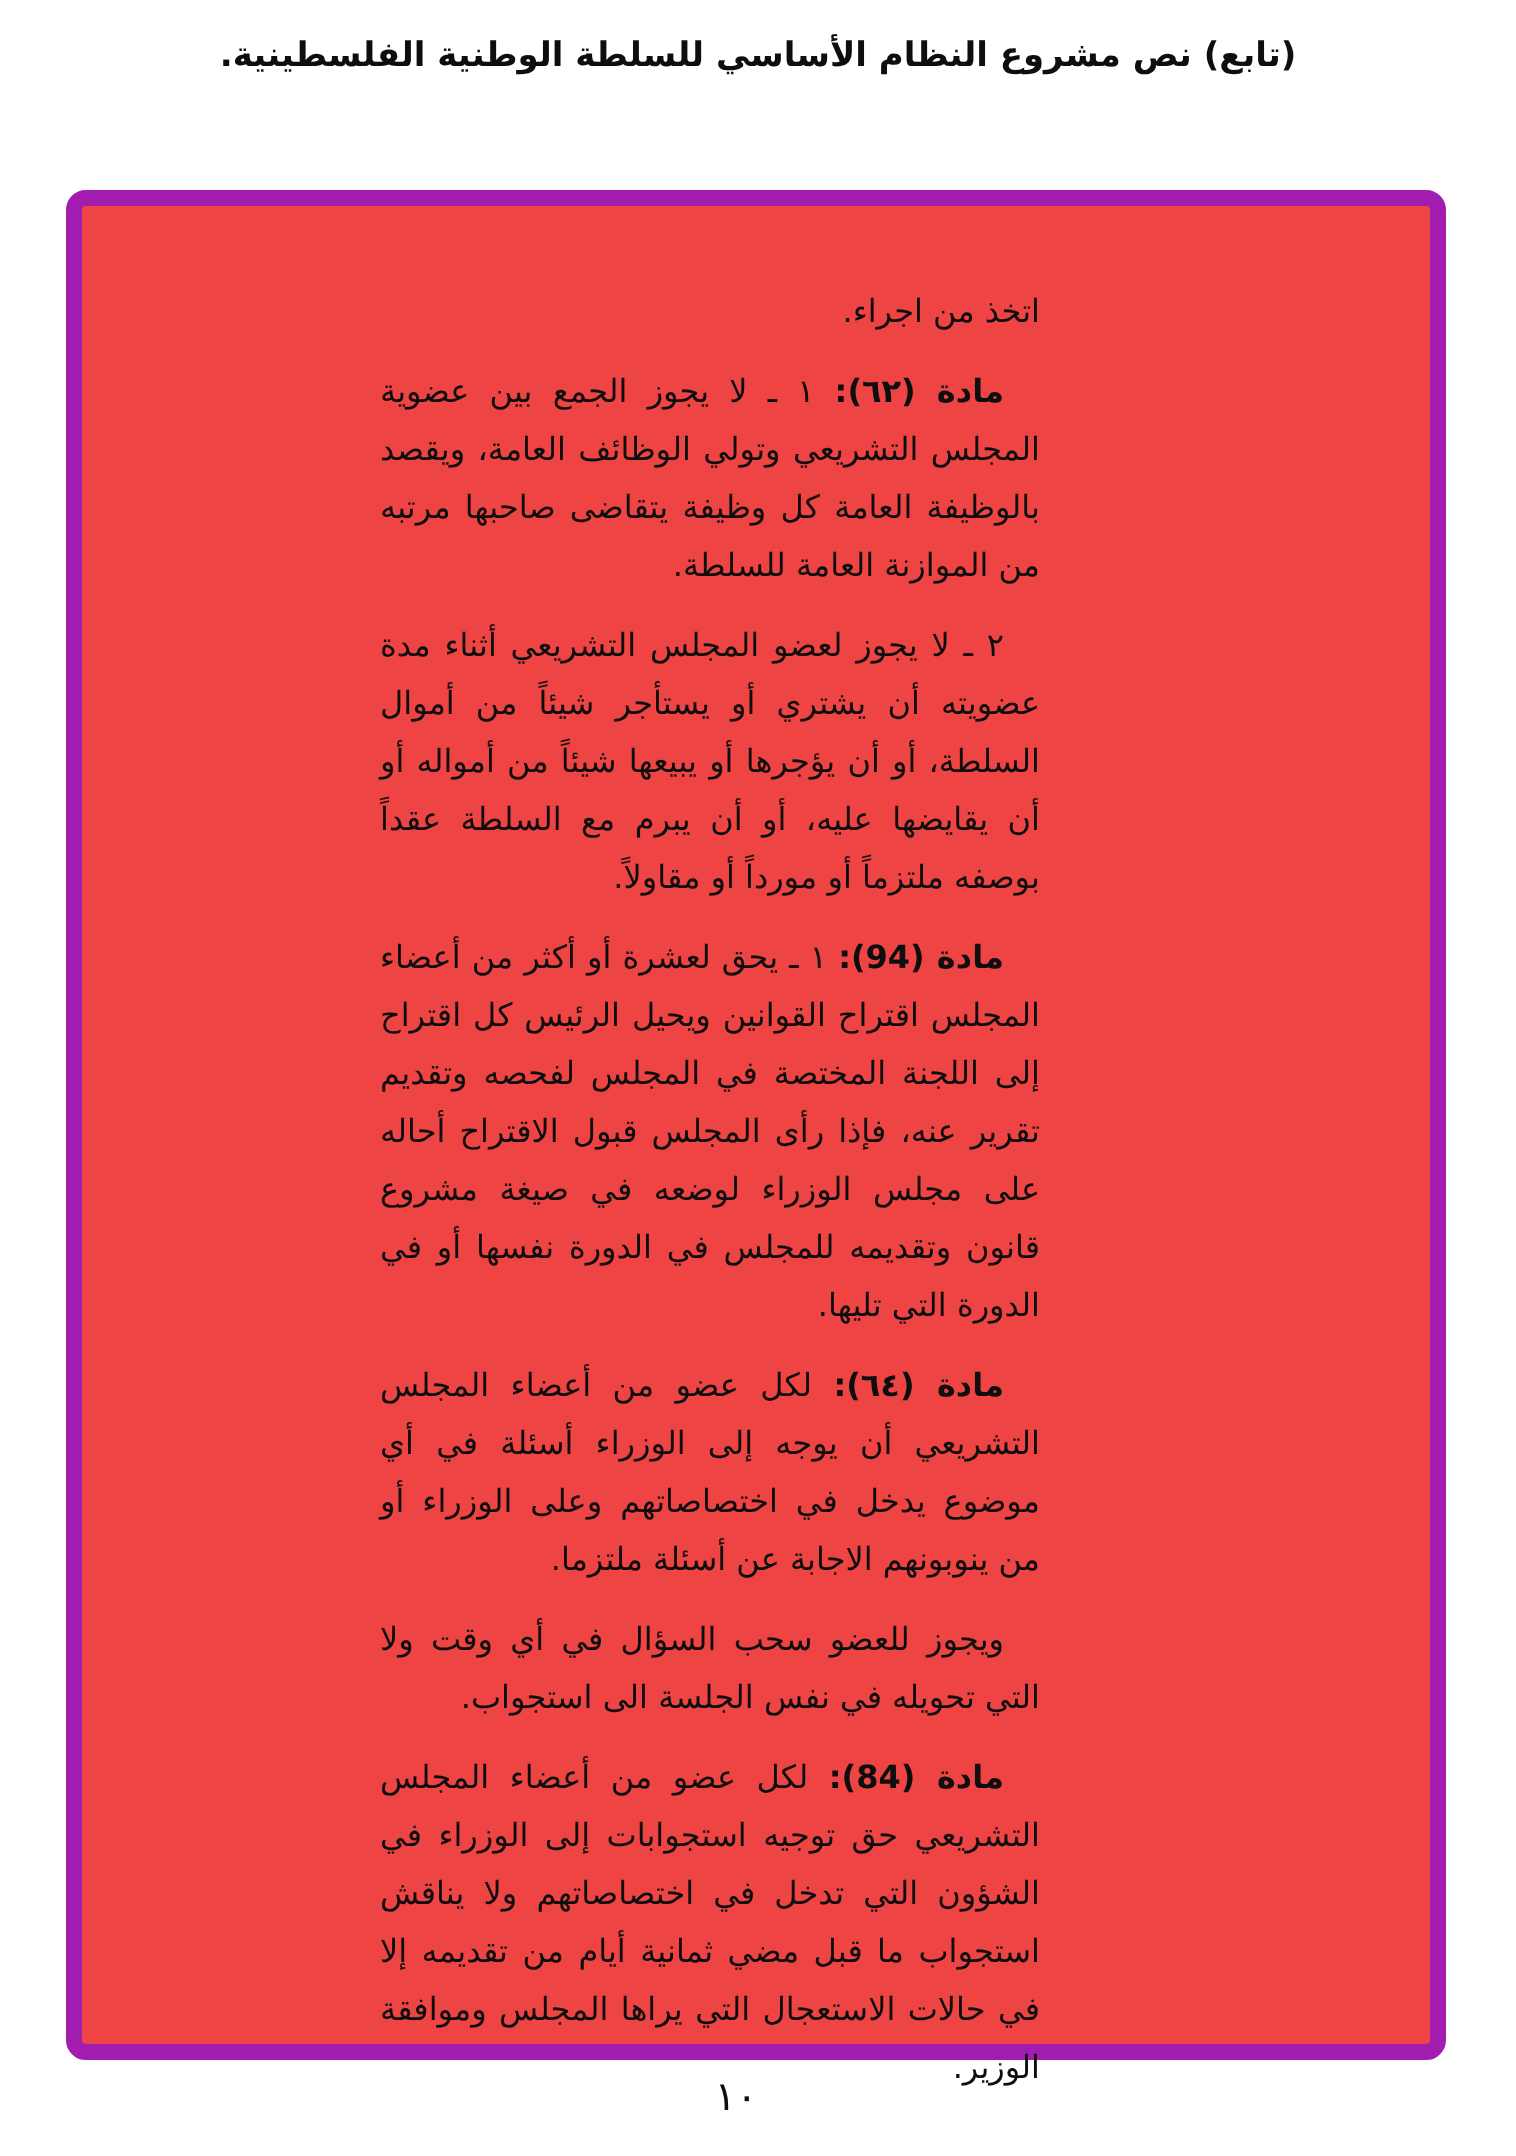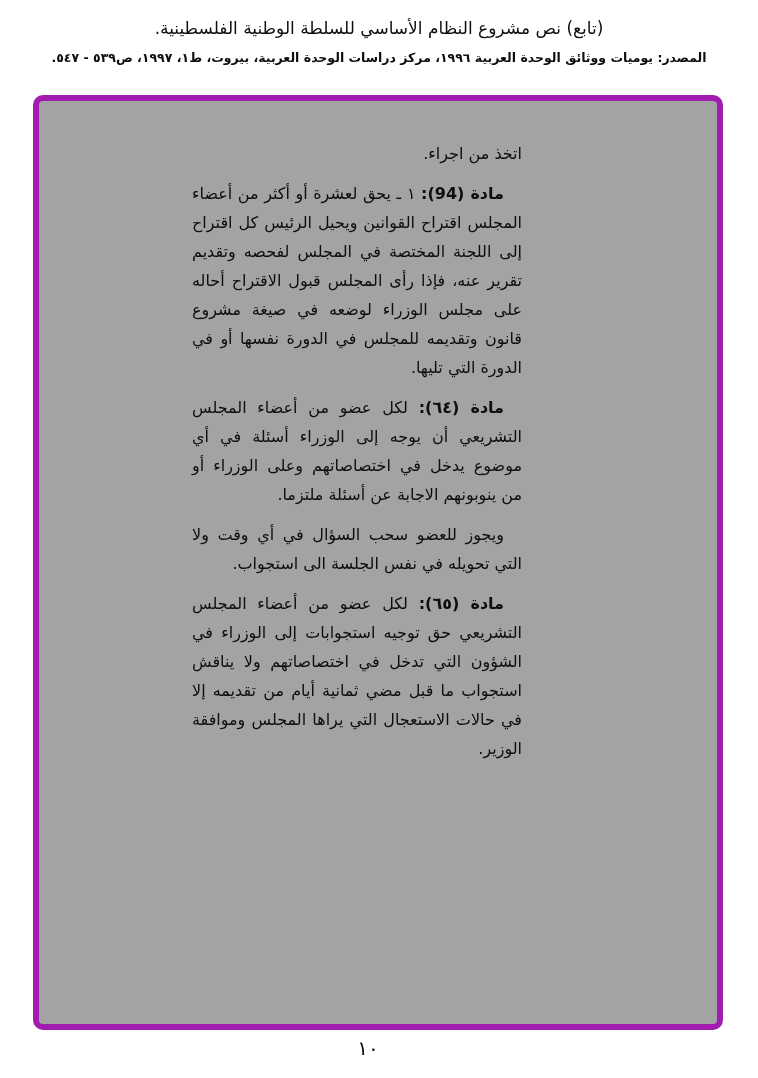--- a/index.html
+++ b/index.html
@@ -19,39 +19,39 @@
   .header {
     position: absolute;
     top: 16px;
     left: 0;
     width: 758px;
     text-align: center;
     direction: rtl;
   }
   .doc-title {
     font-size: 17px;
-    font-weight: normal;
+    font-weight: bold;
     letter-spacing: 0;
     line-height: 24px;
   }
   .doc-source {
     margin-top: 9px;
     font-size: 12.5px;
     font-weight: bold;
     line-height: 18px;
   }
   .green-frame {
     position: absolute;
     left: 33px;
     top: 95px;
     width: 690px;
     height: 935px;
-    border: 6px solid #a21caf;
+    border: 8px solid #a21caf;
     border-radius: 10px;
-    background: #a3a3a3;
+    background: #ef4444;
     padding-left: 40px;
   }
   .content {
     position: absolute;
     top: 38px;
     right: 195px;
     width: 330px;
     direction: rtl;
     text-align: justify;
     font-size: 16px;
@@ -70,49 +70,55 @@
     direction: rtl;
   }
 </style>
 </head>
 <body>
 
 <div class="page">
 
   <div class="header">
     <div class="doc-title">(تابع) نص مشروع النظام الأساسي للسلطة الوطنية الفلسطينية.</div>
-    <div class="doc-source">المصدر: يوميات ووثائق الوحدة العربية ١٩٩٦، مركز دراسات الوحدة العربية، بيروت، ط١، ١٩٩٧، ص٥٣٩ - ٥٤٧.</div>
   </div>
 
   <div class="green-frame">
     <div class="content">
 
       <p class="para no-indent">
         <span class="para-text">اتخذ من اجراء.</span>
       </p>
 
+      <p class="para">
+        <span class="article-label">مادة (٦٢):</span>
+        <span class="para-text">١ ـ لا يجوز الجمع بين عضوية المجلس التشريعي وتولي الوظائف العامة، ويقصد بالوظيفة العامة كل وظيفة يتقاضى صاحبها مرتبه من الموازنة العامة للسلطة.</span>
+      </p>
 
+      <p class="para">
+        <span class="para-text">٢ ـ لا يجوز لعضو المجلس التشريعي أثناء مدة عضويته أن يشتري أو يستأجر شيئاً من أموال السلطة، أو أن يؤجرها أو يبيعها شيئاً من أمواله أو أن يقايضها عليه، أو أن يبرم مع السلطة عقداً بوصفه ملتزماً أو مورداً أو مقاولاً.</span>
+      </p>
 
       <p class="para">
         <span class="article-label">مادة (94):</span>
         <span class="para-text">١ ـ يحق لعشرة أو أكثر من أعضاء المجلس اقتراح القوانين ويحيل الرئيس كل اقتراح إلى اللجنة المختصة في المجلس لفحصه وتقديم تقرير عنه، فإذا رأى المجلس قبول الاقتراح أحاله على مجلس الوزراء لوضعه في صيغة مشروع قانون وتقديمه للمجلس في الدورة نفسها أو في الدورة التي تليها.</span>
       </p>
 
 
       <p class="para">
         <span class="article-label">مادة (٦٤):</span>
         <span class="para-text">لكل عضو من أعضاء المجلس التشريعي أن يوجه إلى الوزراء أسئلة في أي موضوع يدخل في اختصاصاتهم وعلى الوزراء أو من ينوبونهم الاجابة عن أسئلة ملتزما.</span>
       </p>
 
       <p class="para">
         <span class="para-text">ويجوز للعضو سحب السؤال في أي وقت ولا التي تحويله في نفس الجلسة الى استجواب.</span>
       </p>
 
       <p class="para">
-        <span class="article-label">مادة (٦٥):</span>
+        <span class="article-label">مادة (84):</span>
         <span class="para-text">لكل عضو من أعضاء المجلس التشريعي حق توجيه استجوابات إلى الوزراء في الشؤون التي تدخل في اختصاصاتهم ولا يناقش استجواب ما قبل مضي ثمانية أيام من تقديمه إلا في حالات الاستعجال التي يراها المجلس وموافقة الوزير.</span>
       </p>
 
     </div>
   </div>
 
   <div class="page-number">١٠</div>
 
 </div>
 

